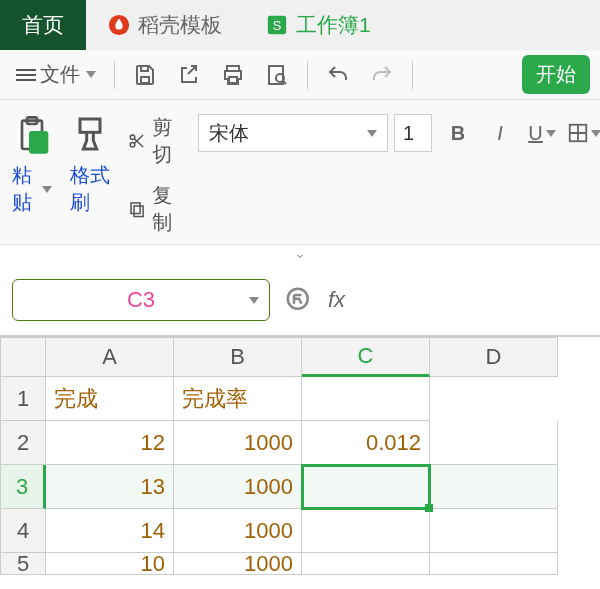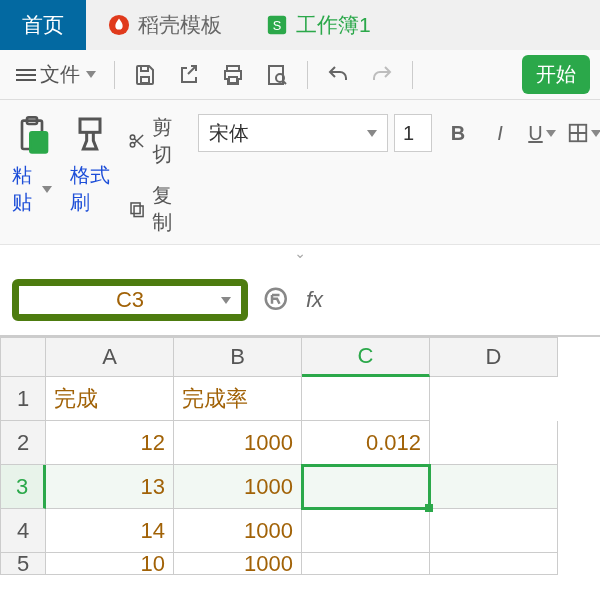--- a/index.html
+++ b/index.html
@@ -1,21 +1,21 @@
 <!DOCTYPE html>
 <html><head>
 <meta charset="utf-8">
 <style>
   * { box-sizing: border-box; margin: 0; padding: 0; font-family: "Microsoft YaHei", sans-serif; }
   body { width: 600px; height: 589px; overflow: hidden; background: #fff; }
   
   
   .tabs { display: flex; height: 50px; background: #f0f0f0; }
   .tab { display: flex; align-items: center; padding: 0 22px; font-size: 21px; color: #666; gap: 8px; }
-  .tab.active { background: #0369a1; color: #fff; }
+  .tab.active { background: #14532d; color: #fff; }
   .tab-icon { width: 22px; height: 22px; display: inline-flex; align-items: center; justify-content: center; }
   
   
   .toolbar { display: flex; align-items: center; height: 50px; border-bottom: 1px solid #ddd; background: #f9f9f9; padding: 0 10px; gap: 8px; }
   .toolbar .sep { width: 1px; height: 28px; background: #ccc; margin: 0 4px; }
   .toolbar-btn { display: flex; align-items: center; gap: 4px; padding: 4px 6px; color: #555; font-size: 20px; justify-content: center; }
   .hamburger { width:20px; display:inline-block;}
   .hamburger span{display:block;height:2px;background:#555;margin:3px 0;}
   .green-btn { background: #2ba84a; color: #fff; padding: 6px 14px; border-radius: 6px; font-size: 20px; margin-left: auto; }
   .tri-down { display:inline-block; width:0; height:0; border-left:5px solid transparent; border-right:5px solid transparent; border-top:7px solid #888; margin-left:2px;}
@@ -27,21 +27,21 @@
   .clip-btn { display:flex; align-items:center; gap:6px; font-size:20px; color:#555; }
   .font-area { display:flex; flex-direction:row; gap:8px; flex:1;}
   .font-row { display:flex; gap:6px; align-items:center;}
   .font-select { height:38px; border:1px solid #ccc; background:#fff; padding:0 10px; font-size:20px; color:#333; display:flex; align-items:center; min-width:190px; justify-content:space-between;}
   .size-select { height:38px; border:1px solid #ccc; background:#fff; padding:0 8px; font-size:20px; color:#333; display:flex; align-items:center; min-width:38px;}
   .fmt-btn { width:36px; height:32px; display:flex; align-items:center; justify-content:center; color:#666; font-size:20px;}
   .ribbon-bottom-handle{ text-align:center; color:#aaa; font-size:14px; padding:0 0 4px;}
   
   
   .namebar { display:flex; align-items:center; gap:14px; padding: 14px 12px; border-bottom:2px solid #ccc;}
-  .namebox { width: 236px; height: 42px; border:7px solid #4d7c0f; border-radius:6px; display:flex; align-items:center; justify-content:center; font-size:22px; color:#a16207; position:relative;}
+  .namebox { width: 258px; height: 42px; border:1px solid #4d7c0f; border-radius:6px; display:flex; align-items:center; justify-content:center; font-size:22px; color:#ec4899; position:relative;}
   .namebox .tri-down{ position:absolute; right:10px;}
   
   
   .sheet { display:flex; flex-direction:column; }
   .col-headers { display:flex; height:40px; }
   .corner { width:46px; border:1px solid #ccc; background:#f3f3f3;}
   .col-h { flex:0 0 128px; border:1px solid #ccc; border-left:none; background:#f3f3f3; display:flex; align-items:center; justify-content:center; font-size:22px; color:#555;}
   .col-h.sel { border-bottom:3px solid #2ba84a; color:#2ba84a;}
   .row { display:flex; height:44px;}
   .row-h { width:46px; border:1px solid #ccc; border-top:none; background:#f3f3f3; display:flex; align-items:center; justify-content:center; font-size:22px; color:#555;}

